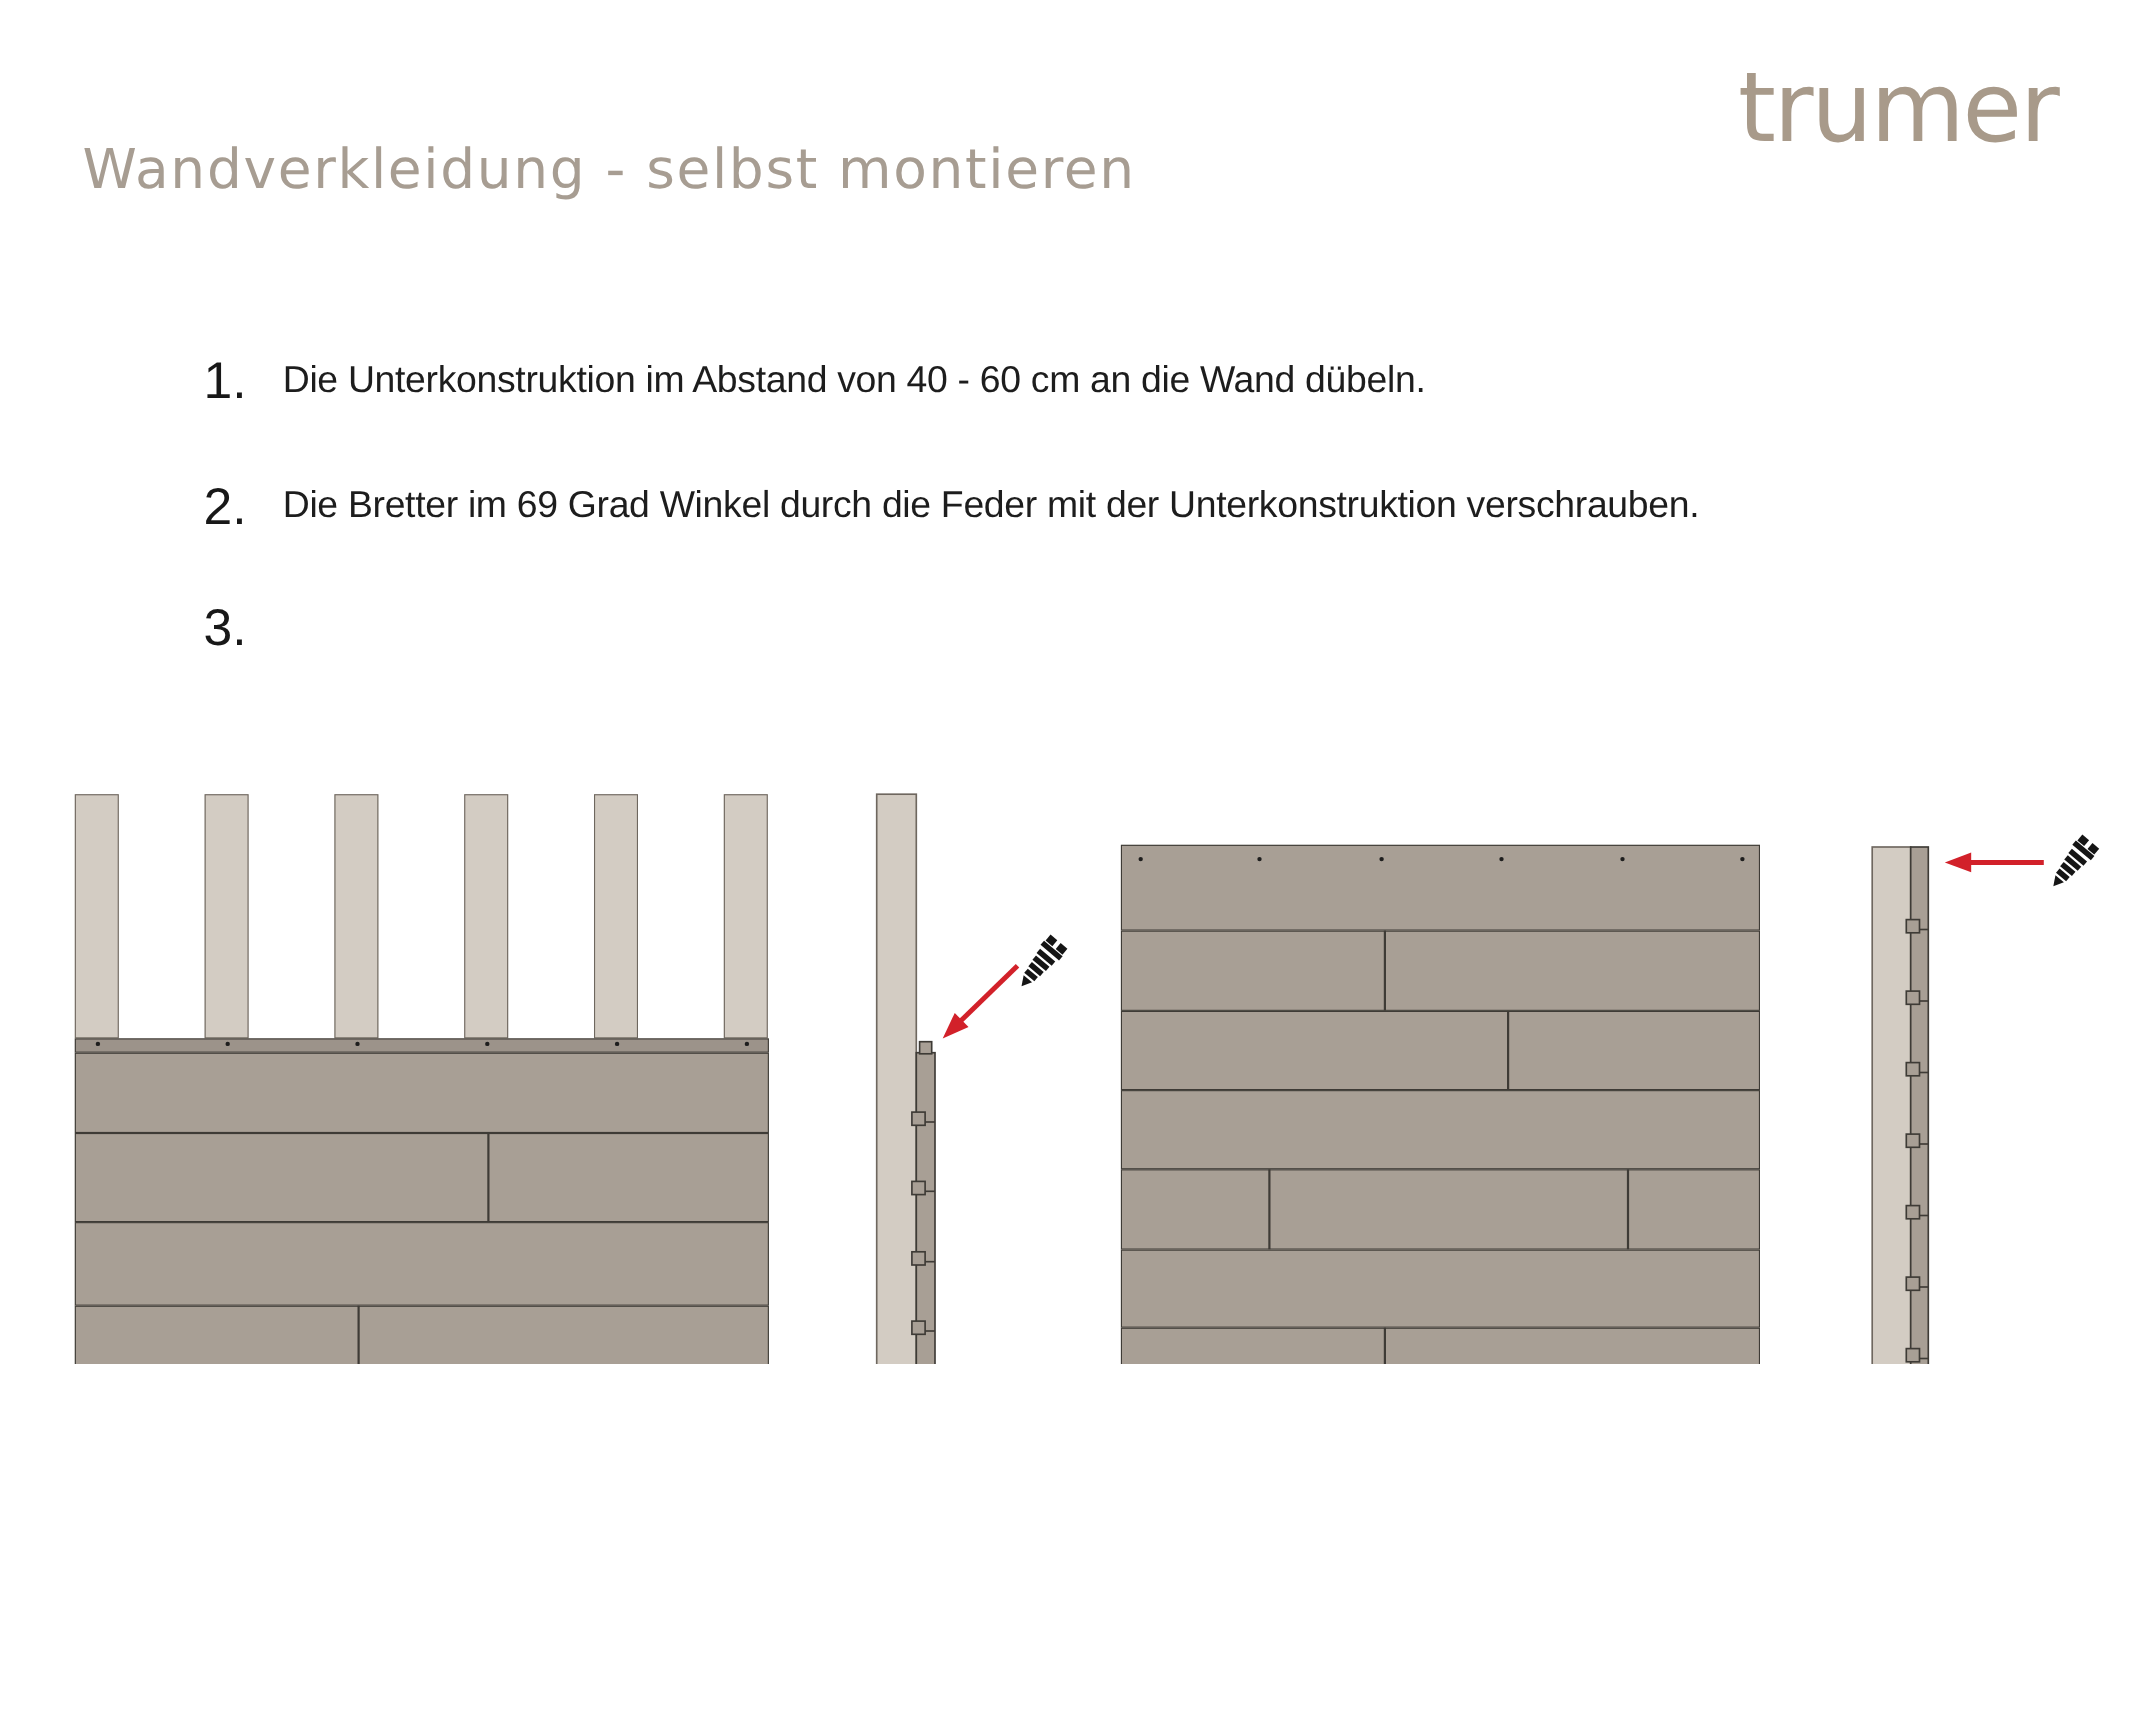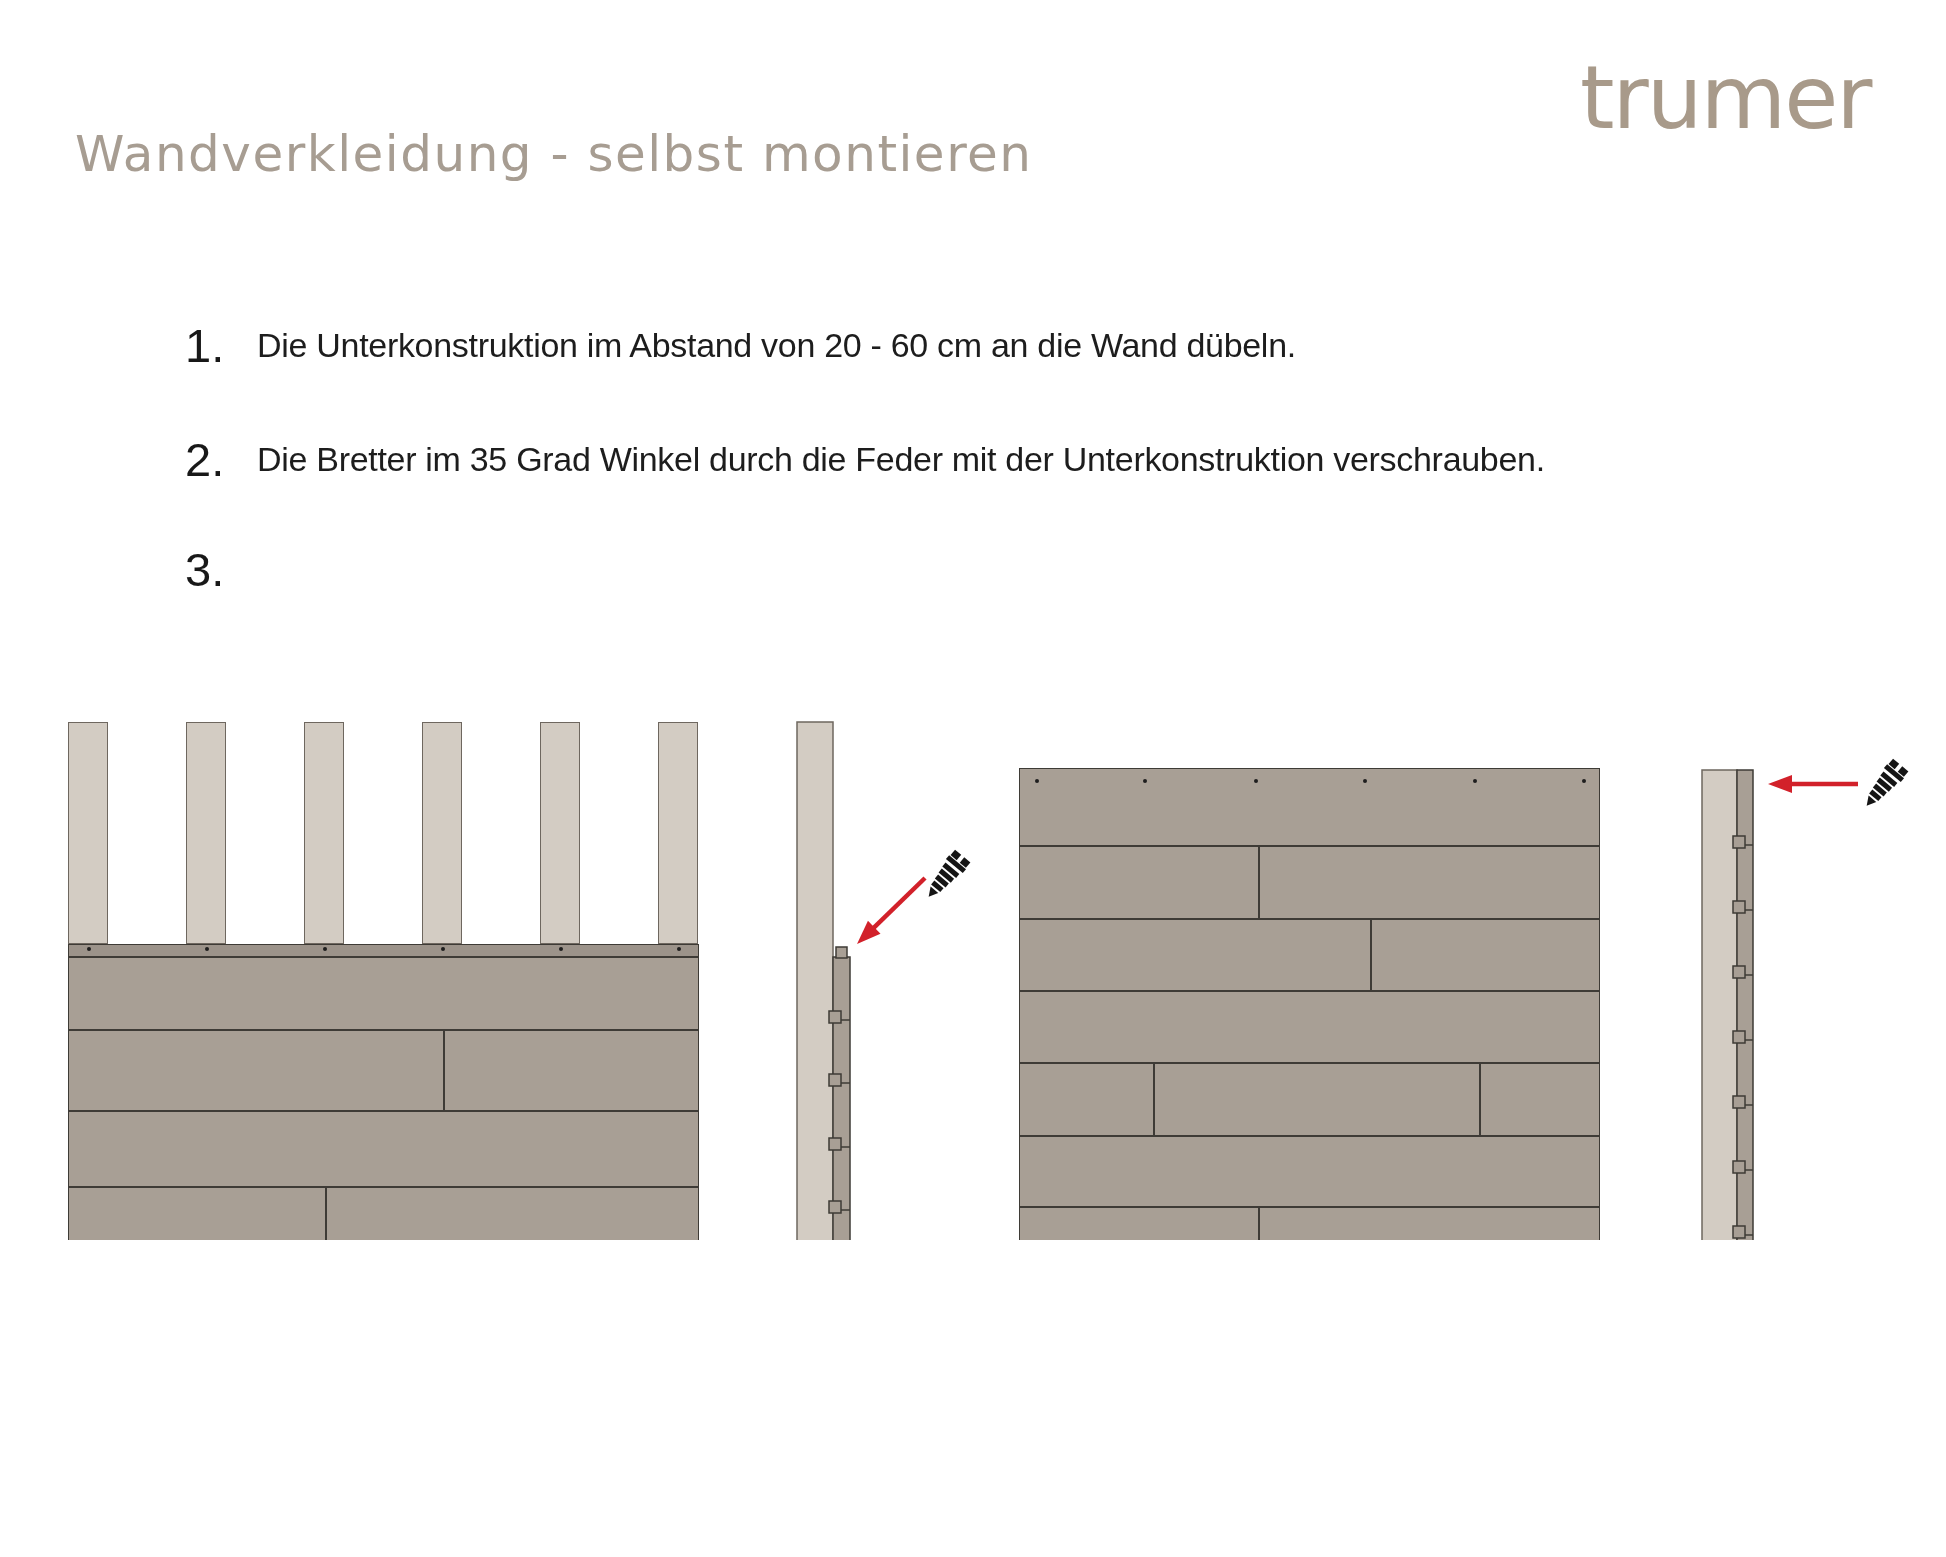--- a/index.html
+++ b/index.html
@@ -53,27 +53,27 @@
   <div class="title" style="color: rgb(167, 157, 146);">
     <div>Wandverkleidung - selbst montieren</div>
   </div>
 
   <div class="logo">
     <div class="logo-word" style="color: rgb(168, 154, 138);">trumer</div>
   </div>
 
   <div class="step step1">
     <div class="step-num">1.</div>
-    <div class="step-text">Die Unterkonstruktion im Abstand von 20 - 60 cm an die Wand dübeln.</div>
+    <div class="step-text">Die Unterkonstruktion im Abstand von 40 - 60 cm an die Wand dübeln.</div>
   </div>
 
   <div class="step step2">
     <div class="step-num">2.</div>
     <div class="step-text">
-      <div>Die Bretter im 35 Grad Winkel durch die Feder mit der Unterkonstruktion verschrauben.</div>
+      <div>Die Bretter im 69 Grad Winkel durch die Feder mit der Unterkonstruktion verschrauben.</div>
     </div>
   </div>
 
   <div class="step step3">
     <div class="step-num">3.</div>
   </div>
 
   <div class="diagram-layer" id="diagram">
       <div class="batten" style="left: 68px; top: 722px; width: 40px; height: 222px; background: rgb(211, 204, 195); border: 1px solid rgb(110, 103, 95);"></div>
       <div class="batten" style="left: 186px; top: 722px; width: 40px; height: 222px; background: rgb(211, 204, 195); border: 1px solid rgb(110, 103, 95);"></div>

